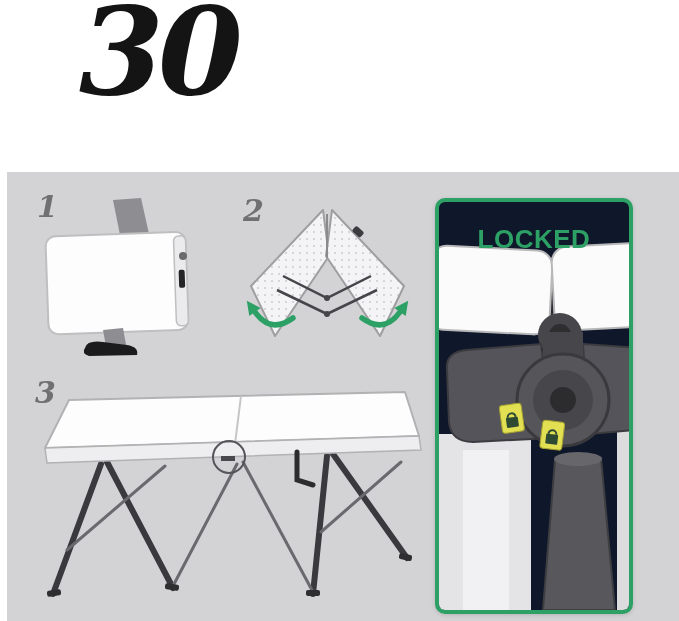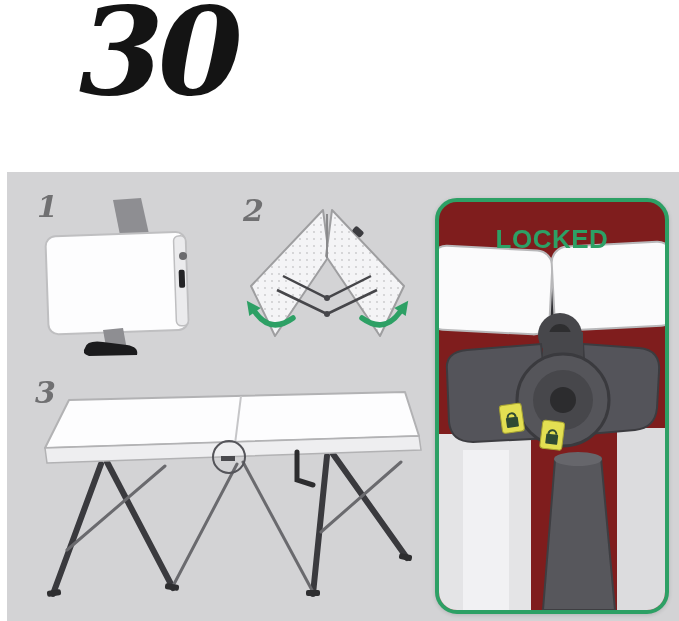--- a/index.html
+++ b/index.html
@@ -29,23 +29,23 @@
   }
   #num1 { left:30px; top:192px; }
   #num2 { left:236px; top:196px; }
   #num3 { left:28px; top:378px; }
   .illus { position:absolute; }
   #illus1 { left:22px;  top:198px; width:195px; height:160px; }
   #illus2 { left:228px; top:202px; width:185px; height:152px; }
   #illus3 { left:8px;   top:382px; width:420px; height:235px; }
   
   .locked-panel {
-    position:absolute; left:428px; top:198px; width:234px; height:416px;
-    background:#7f1d1d; border:4px solid var(--accent-green);
-    border-radius:22px; overflow:hidden;
+    position:absolute; left:428px; top:198px; width:198px; height:416px;
+    background:#0f172a; border:4px solid var(--accent-green);
+    border-radius:10px; overflow:hidden;
     box-shadow:0 1px 4px rgba(0,0,0,0.15);
   }
   .locked-label {
     position:absolute; left:0; top:22px; width:100%;
     text-align:center; font-family:"Liberation Sans", sans-serif;
     font-size:26px; font-weight:600; letter-spacing:0.5px;
     color:var(--accent-green); z-index:2;
   }
   .locked-illus { position:absolute; left:0; top:0; width:226px; height:408px; }
   .green-stroke { stroke:var(--accent-green); }

